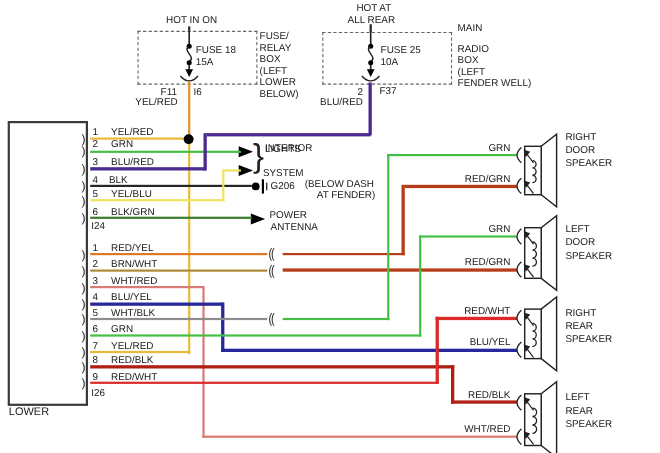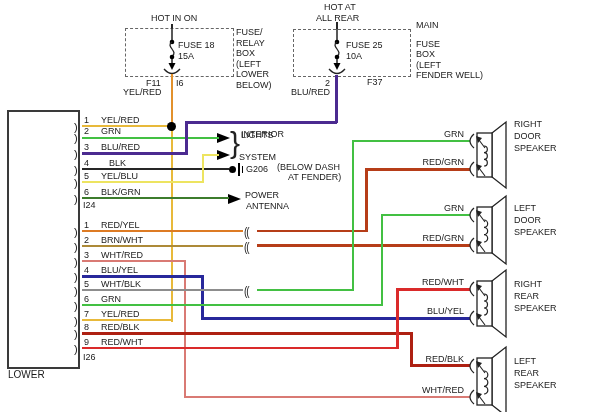--- a/index.html
+++ b/index.html
@@ -56,24 +56,24 @@
     <circle cx="20" cy="16" r="2.3" fill="#000"></circle>
     <path d="M20,16 C13,20 27,26 20,30" fill="none" stroke="#222" stroke-width="1.3"></path>
     <circle cx="20" cy="31" r="2.3" fill="#000"></circle>
     <line x1="20" y1="33" x2="20" y2="40" stroke="#222" stroke-width="1.5"></line>
     <polygon points="16.5,37 23.5,37 20,44" fill="#000"></polygon>
     <path d="M12,43 Q20,52 28,43" fill="none" stroke="#222" stroke-width="1.3"></path>
   </svg>
   <span class="t" style="left:346px;top:40px">FUSE 25</span>
   <span class="t" style="left:346px;top:51px">10A</span>
   <span class="t" style="left:325px;top:78px">2</span>
-  <span class="t" style="left:367px;top:77px">F37</span>
+  <span class="t" style="left:345px;top:77px">F37</span>
   <span class="t" style="left:291px;top:87px">BLU/RED</span>
   <span class="t" style="left:416px;top:20px">MAIN</span>
-  <span class="t" style="left:416px;top:39px">FUSE</span>
+  <span class="t" style="left:416px;top:39px">RADIO</span>
   <span class="t" style="left:416px;top:49px">BOX</span>
   <span class="t" style="left:416px;top:60px">(LEFT</span>
   <span class="t" style="left:416px;top:70px">FENDER WELL)</span>
 
   <div class="box" style="left:7px;top:110px;width:69px;height:255px"></div>
   <span class="t" style="left:8px;top:370px;font-size:10px">LOWER</span>
   <span class="t" style="left:83px;top:200px">I24</span>
   <span class="t" style="left:83px;top:352px">I26</span>
 
   <div class="arr" style="left:217px;top:133px"></div>
@@ -141,21 +141,21 @@
       <span class="t" style="left:84px;top:115px">1</span>
       <span class="t" style="left:101px;top:115px">YEL/RED</span>
       <span class="paren" style="left:74px;top:133px">)</span>
       <span class="t" style="left:84px;top:126px">2</span>
       <span class="t" style="left:101px;top:126px">GRN</span>
       <span class="paren" style="left:74px;top:149px">)</span>
       <span class="t" style="left:84px;top:142px">3</span>
       <span class="t" style="left:101px;top:142px">BLU/RED</span>
       <span class="paren" style="left:74px;top:165px">)</span>
       <span class="t" style="left:84px;top:158px">4</span>
-      <span class="t" style="left:109px;top:158px">BLK</span>
+      <span class="t" style="left:99px;top:158px">BLK</span>
       <span class="paren" style="left:74px;top:178px">)</span>
       <span class="t" style="left:84px;top:171px">5</span>
       <span class="t" style="left:101px;top:171px">YEL/BLU</span>
       <span class="paren" style="left:74px;top:194px">)</span>
       <span class="t" style="left:84px;top:187px">6</span>
       <span class="t" style="left:101px;top:187px">BLK/GRN</span>
       <span class="paren" style="left:74px;top:227px">)</span>
       <span class="t" style="left:84px;top:220px">1</span>
       <span class="t" style="left:101px;top:220px">RED/YEL</span>
       <span class="paren" style="left:74px;top:242px">)</span>

